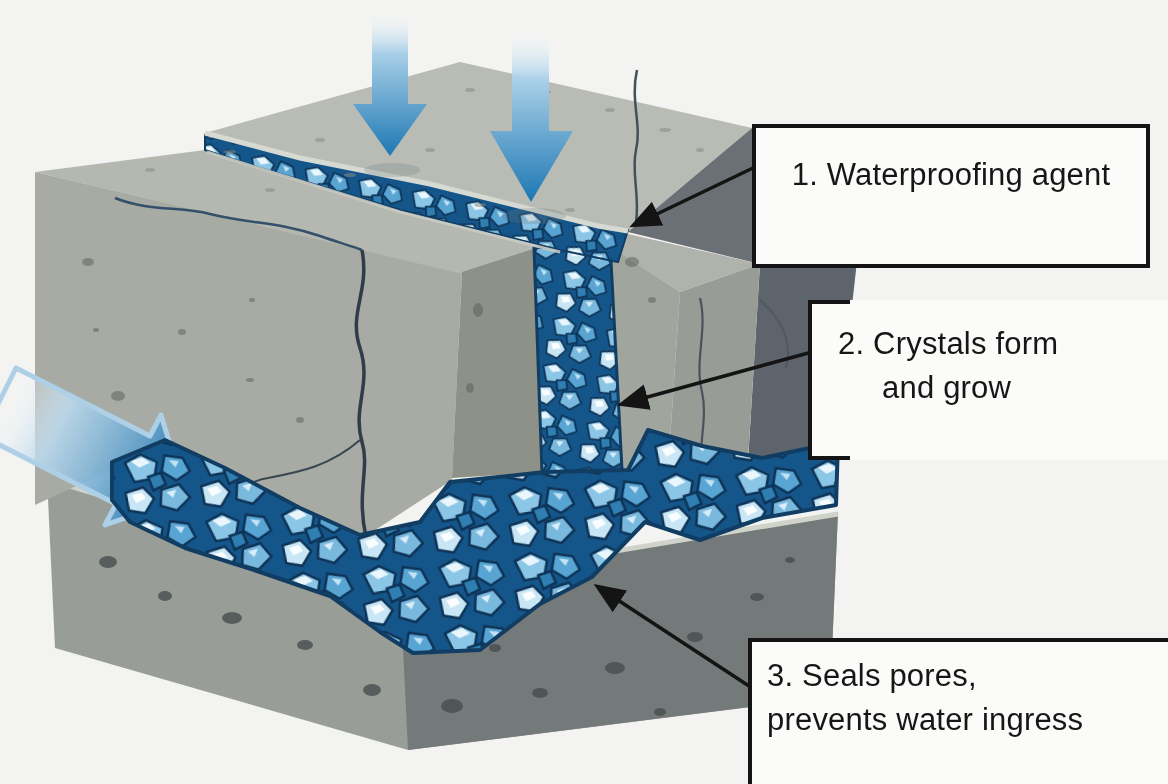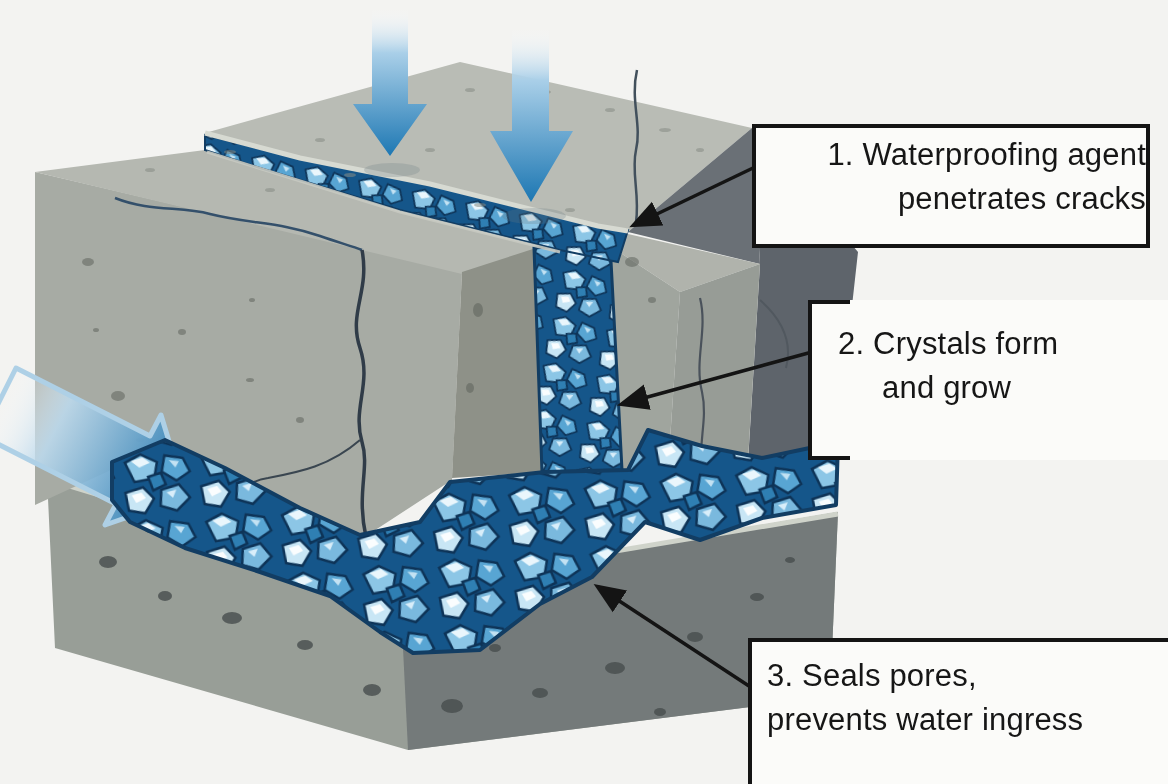--- a/index.html
+++ b/index.html
@@ -17,22 +17,22 @@
     color:#161616;
     font-size:31px;
     line-height:1.43;
     letter-spacing:0.2px;
     z-index:5;
   }
   .callout .ln{display:block;white-space:nowrap;}
   #box1{
     left:752px;top:124px;width:390px;height:111px;
     border:4px solid #141414;
-    text-align:right;
-    padding-top:5px;
+    text-align:center;
+    padding-top:25px;
   }
   #box2{
     left:808px;top:300px;width:360px;height:138px;
     border-left:4px solid #141414;
     padding:22px 0 0 26px;
   }
   #box2 .stub{
     position:absolute;left:-4px;width:42px;height:4px;
     background:#141414;
   }
@@ -191,21 +191,20 @@
 
   <g stroke="#141414" stroke-width="3.5">
     <line x1="753" y1="168" x2="634" y2="225" marker-end="url(#ah)"></line>
     <line x1="812" y1="352" x2="622" y2="404" marker-end="url(#ah)"></line>
     <line x1="752" y1="688" x2="598" y2="587" marker-end="url(#ah)"></line>
   </g>
 </svg>
 
 <div id="box1" class="callout">
   <span class="ln">1. Waterproofing agent</span>
-  <span class="ln">penetrates cracks</span>
 </div>
 
 <div id="box2" class="callout">
   <span class="stub top"></span>
   <span class="stub bottom"></span>
   <span class="ln">2. Crystals form</span>
   <span class="ln ln2">and grow</span>
 </div>
 
 <div id="box3" class="callout">

